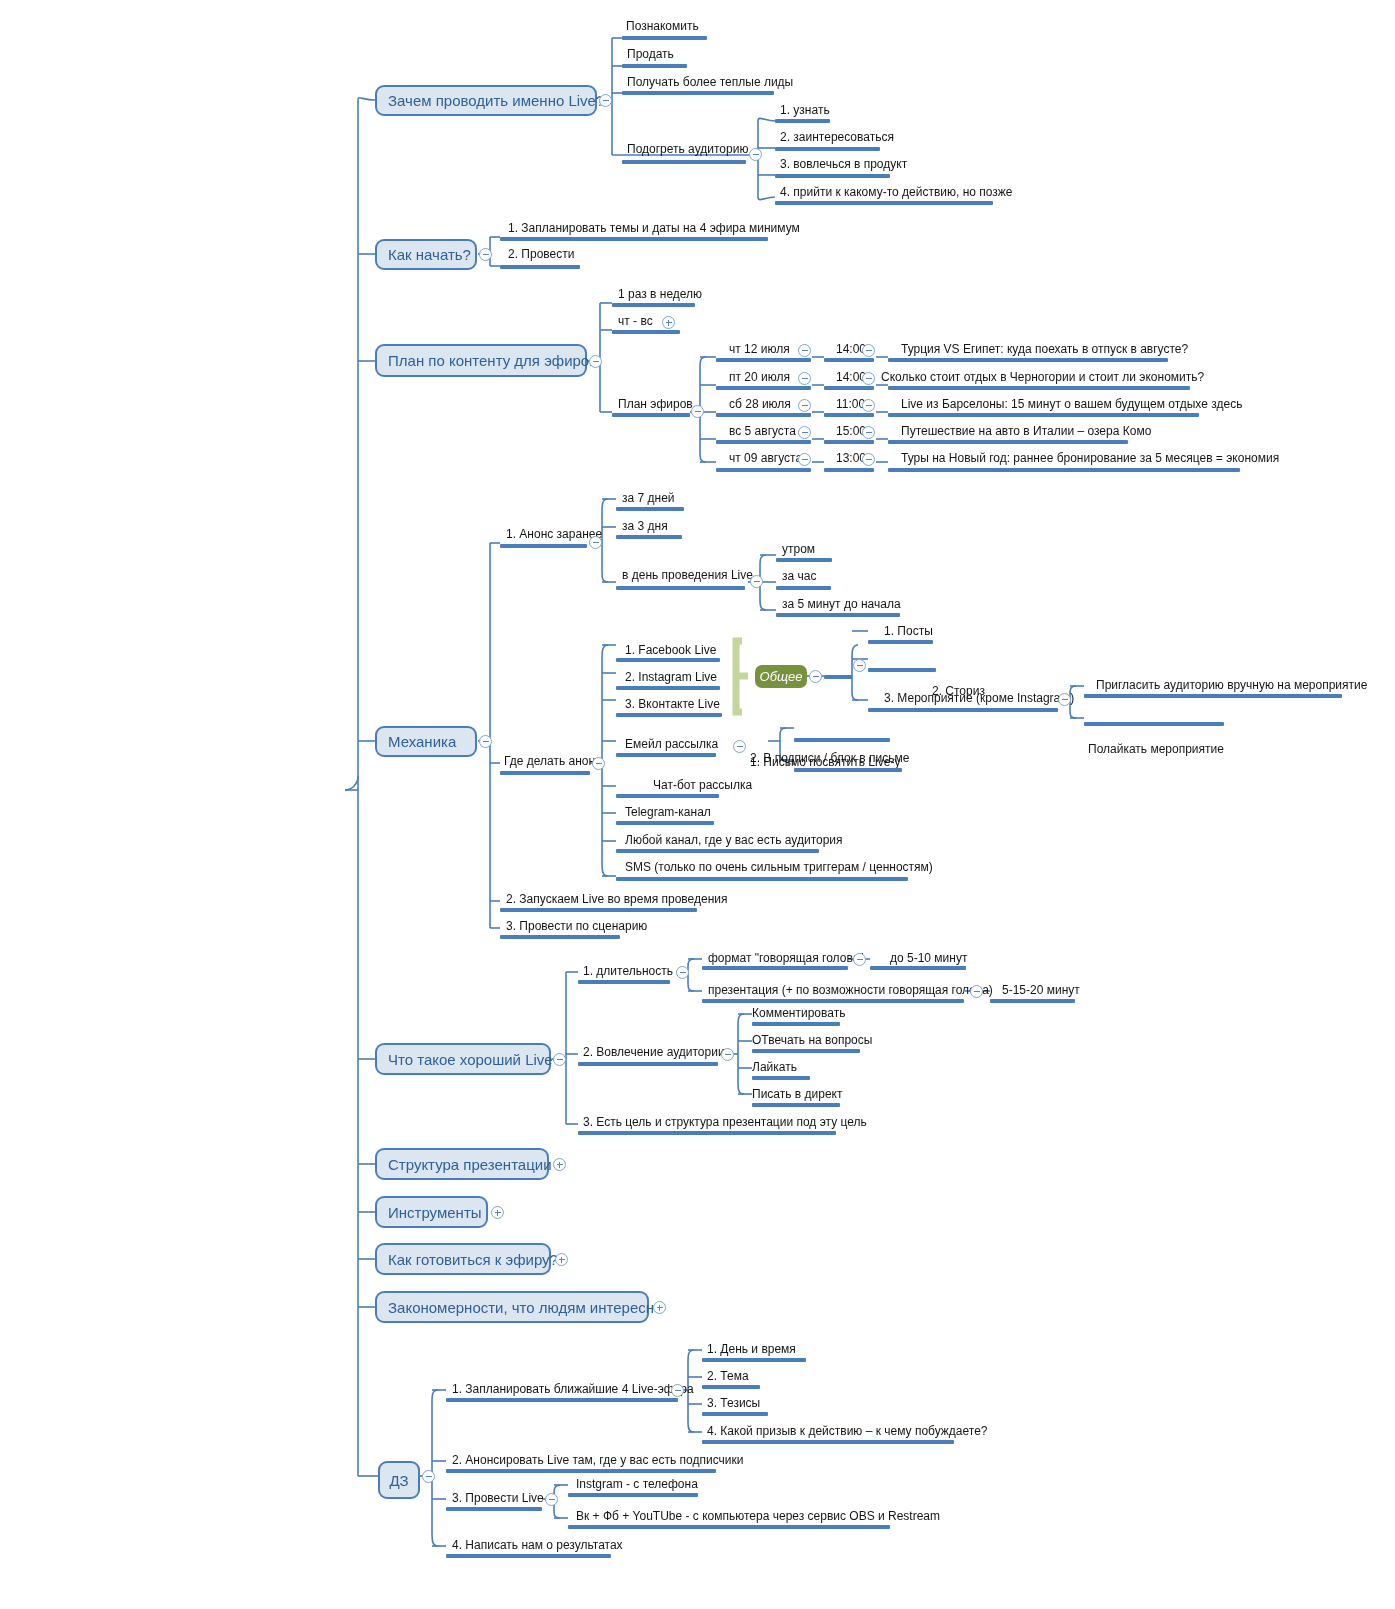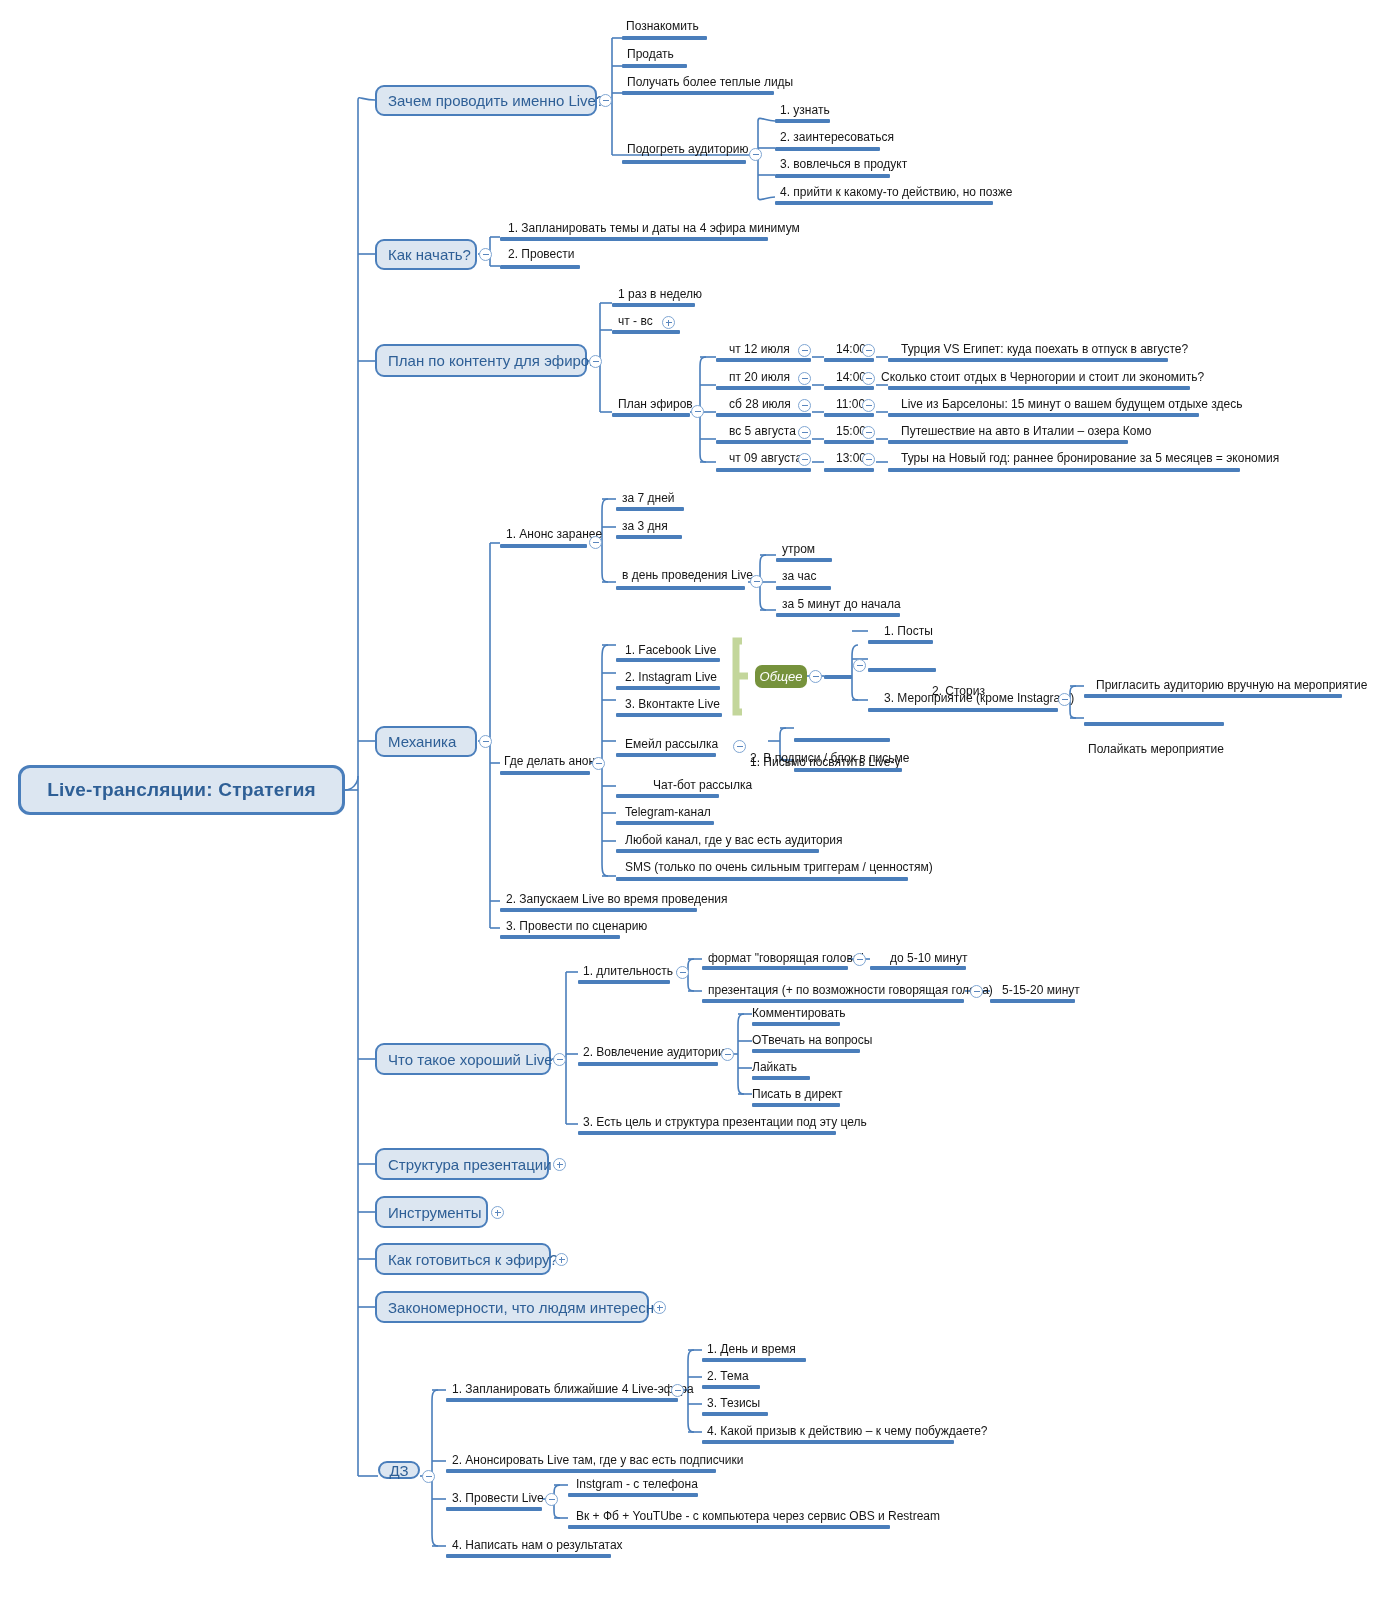--- a/index.html
+++ b/index.html
@@ -247,23 +247,20 @@
       <path d="M542,1499 L554,1499"></path>
       <path d="M560,1485 C554,1485 554,1490 554,1494 L554,1509 C554,1515 554,1518 560,1518"></path>
       <path d="M554,1485 L568,1485"></path>
       <path d="M554,1518 L568,1518"></path>
 
       <path d="M742,641 L736,641 L736,712 L742,712" stroke="#c3d69b" stroke-width="7" stroke-linecap="butt"></path>
       <path d="M736,676 L748,676" stroke="#c3d69b" stroke-width="7"></path>
     </g>
   </svg>
 
-  <div class="root" style="left:18px; top:765px; width:327px; height:50px;">
-    <span>Live-трансляции: Стратегия</span>
-  </div>
 
   <div class="box" style="left:375px; top:85px; width:222px; height:31px;">
     <span>Зачем проводить именно Live?</span>
   </div>
   <div class="tog" style="left:599px; top:94px;"></div>
 
   <div class="topic" style="left:626px; top:20px;">
     <span>Познакомить</span></div>
   <div class="uline" style="left:622px; top:36px; width:85px;"></div>
 
@@ -569,21 +566,21 @@
   <div class="box" style="left:375px; top:1243px; width:176px; height:32px;">
     <span>Как готовиться к эфиру?</span>
   </div>
   <div class="tog plus" style="left:555px; top:1253px;"></div>
 
   <div class="box" style="left:375px; top:1291px; width:274px; height:32px;">
     <span>Закономерности, что людям интересно</span>
   </div>
   <div class="tog plus" style="left:653px; top:1301px;"></div>
 
-  <div class="box" style="left:378px; top:1461px; width:42px; height:18px; justify-content:center;">
+  <div class="box" style="left:378px; top:1461px; width:42px; height:38px; justify-content:center;">
     <span>ДЗ</span>
   </div>
   <div class="tog" style="left:422px; top:1470px;"></div>
 
   <div class="topic" style="left:452px; top:1383px;">
     <span>1. Запланировать ближайшие 4 Live-эфира</span></div>
   <div class="uline" style="left:446px; top:1398px; width:232px;"></div>
   <div class="tog" style="left:671px; top:1384px;"></div>
 
   <div class="topic" style="left:707px; top:1343px;">

